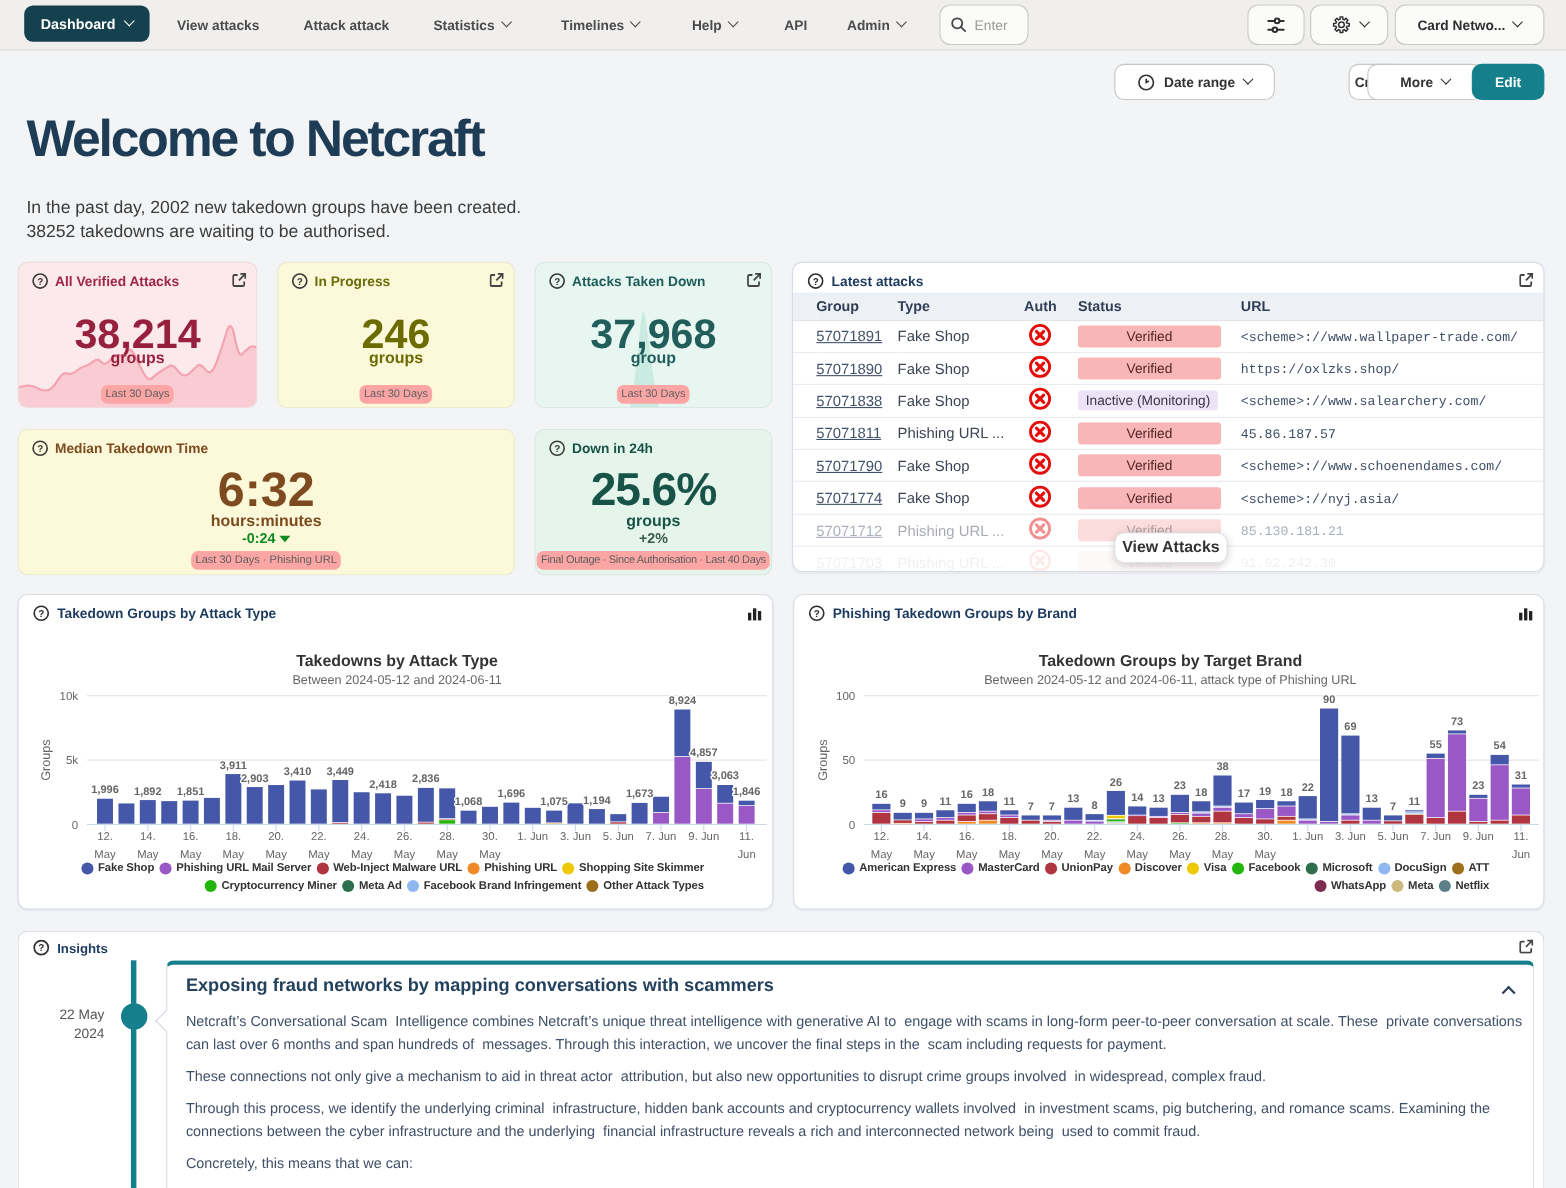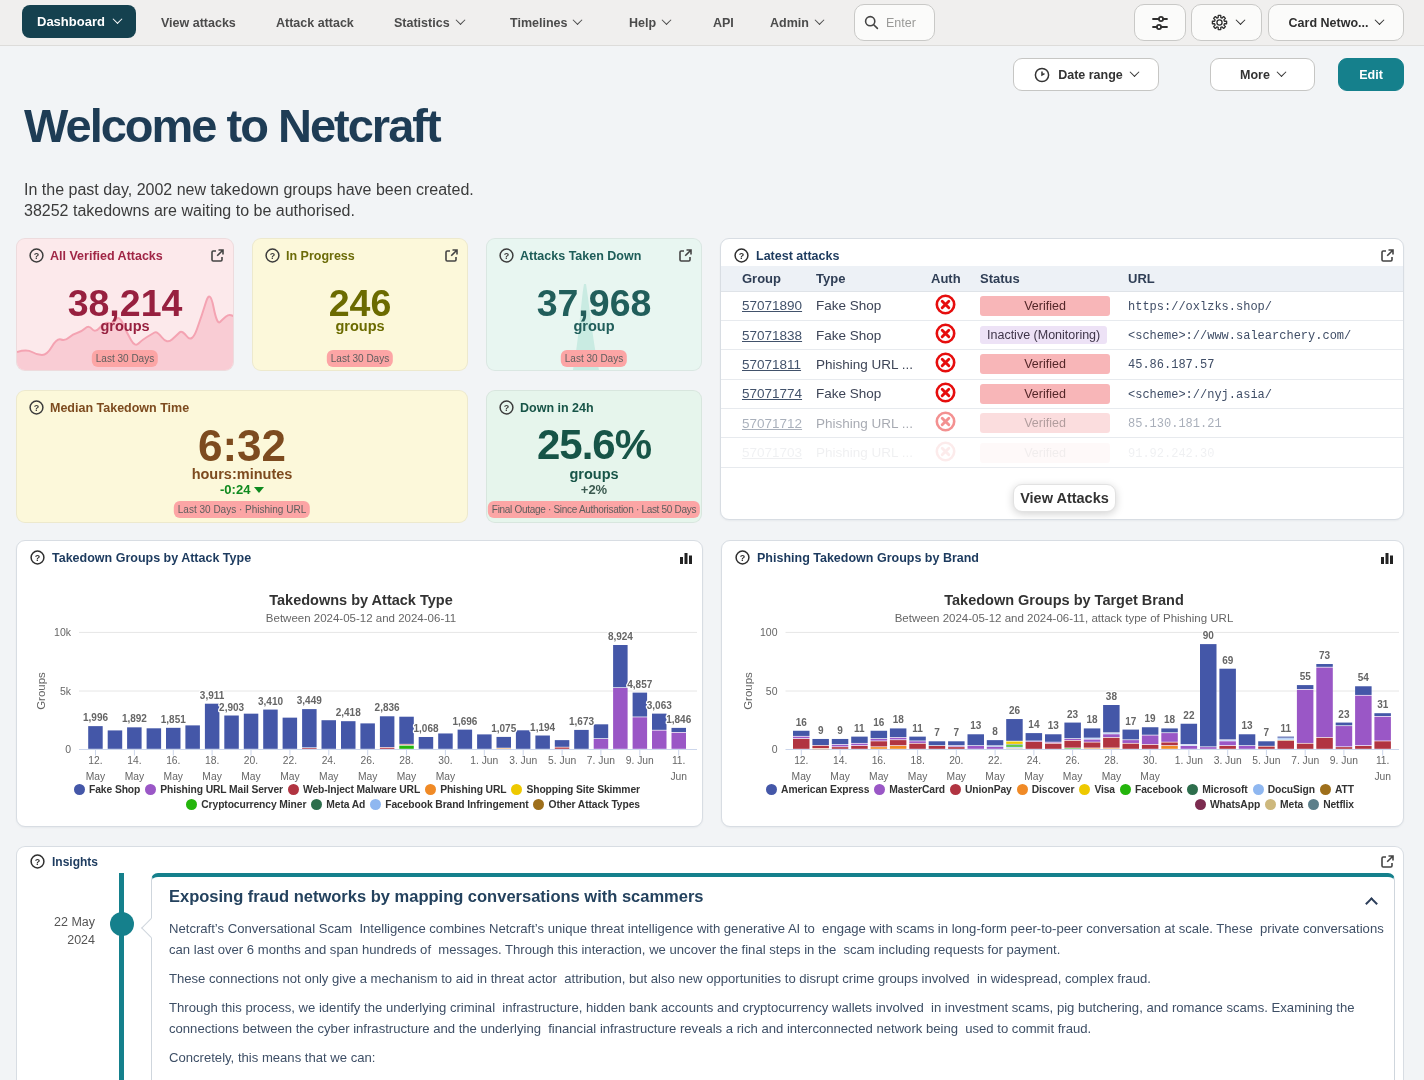--- a/index.html
+++ b/index.html
@@ -91,21 +91,21 @@
     <span class="chev" style="margin-top:-3px"></span>
   </div>
 <div class="navbtn" style="left:1268px;width:136px">Card Netwo... <span class="chev" style="margin-top:-3px"></span></div>
 <h1>Welcome to Netcraft</h1>
 <div class="intro">In the past day, 2002 new takedown groups have been created.<br>38252 takedowns are waiting to be authorised.</div>
 <div class="hbtn" style="left:1013px;width:146px"><svg width="16" height="16" viewBox="0 0 16 16">
       <circle cx="8" cy="8" r="6.6" fill="none" stroke="#333" stroke-width="1.5"></circle>
       <path d="M8 4.5 V8 L10.5 6.7" fill="none" stroke="#333" stroke-width="1.5"></path>
     </svg>Date range <span class="chev" style="margin-top:-3px"></span></div>
 <div class="hbtn" style="left:1226px;width:50px">Create</div>
-<div class="hbtn" style="left:1210px;width:105px">More <span class="chev" style="margin-top:-3px"></span></div>
+<div class="hbtn" style="left:1243px;width:105px">More <span class="chev" style="margin-top:-3px"></span></div>
 <div class="hbtn teal" style="left:1338px;width:66px">Edit</div>
 <div class="card" style="left:16px;top:238px;width:218px;height:133px;background:#fce9eb">
     <div class="ctitle" style="color:#a02646"><svg width="15" height="15" viewBox="0 0 15 15" style="flex:none">
         <circle cx="7.5" cy="7.5" r="6.4" fill="none" stroke="#3c3c3c" stroke-width="1.5"></circle>
         <text x="7.5" y="10.8" text-anchor="middle" font-size="9" font-weight="bold" fill="#3c3c3c" font-family="Liberation Sans">?</text>
       </svg>All Verified Attacks</div>
     <div class="ext"><svg width="13" height="13" viewBox="0 0 13 13">
         <path d="M5 2 H2.2 A1.2 1.2 0 0 0 1 3.2 V10.8 A1.2 1.2 0 0 0 2.2 12 H9.8 A1.2 1.2 0 0 0 11 10.8 V8" fill="none" stroke="#444" stroke-width="1.6"></path>
         <path d="M7.5 1 H12 V5.5 M12 1 L6.2 6.8" fill="none" stroke="#444" stroke-width="1.6"></path>
       </svg></div>
@@ -157,21 +157,21 @@
     <div class="pill" style="left:50%;transform:translateX(-50%);bottom:4px">Last 30 Days · Phishing URL</div>
   </div>
 <div class="card" style="left:486px;top:390px;width:216px;height:133px;background:#e6f5ec">
     <div class="ctitle" style="color:#175447"><svg width="15" height="15" viewBox="0 0 15 15" style="flex:none">
         <circle cx="7.5" cy="7.5" r="6.4" fill="none" stroke="#3c3c3c" stroke-width="1.5"></circle>
         <text x="7.5" y="10.8" text-anchor="middle" font-size="9" font-weight="bold" fill="#3c3c3c" font-family="Liberation Sans">?</text>
       </svg>Down in 24h</div>
     <div class="big" style="top:33px;font-size:42px;color:#175447;line-height:1;letter-spacing:-1px">25.6%</div>
     <div class="big" style="top:76px;font-size:14.5px;color:#175447;line-height:1">groups</div>
     <div class="big" style="top:92px;font-size:13px;color:#3c5a50;line-height:1">+2%</div>
-    <div class="pill" style="left:50%;transform:translateX(-50%);bottom:4px;font-size:10px;letter-spacing:-0.3px;padding:3px 4px">Final Outage · Since Authorisation · Last 50 Days</div>
+    <div class="pill" style="left:50%;transform:translateX(-50%);bottom:4px;font-size:10px;letter-spacing:-0.3px;padding:3px 4px">Final Outage · Since Authorisation · Last 40 Days</div>
   </div>
 <div class="tcard">
     <div class="hdr"><svg width="15" height="15" viewBox="0 0 15 15" style="flex:none">
         <circle cx="7.5" cy="7.5" r="6.4" fill="none" stroke="#2f2f2f" stroke-width="1.5"></circle>
         <text x="7.5" y="10.8" text-anchor="middle" font-size="9" font-weight="bold" fill="#2f2f2f" font-family="Liberation Sans">?</text>
       </svg>Latest attacks</div>
     <div class="ext"><svg width="13" height="13" viewBox="0 0 13 13">
         <path d="M5 2 H2.2 A1.2 1.2 0 0 0 1 3.2 V10.8 A1.2 1.2 0 0 0 2.2 12 H9.8 A1.2 1.2 0 0 0 11 10.8 V8" fill="none" stroke="#444" stroke-width="1.6"></path>
         <path d="M7.5 1 H12 V5.5 M12 1 L6.2 6.8" fill="none" stroke="#444" stroke-width="1.6"></path>
       </svg></div>
@@ -188,20 +188,31 @@
         <tr>
           <th></th>
           <th>Group</th>
           <th>Type</th>
           <th>Auth</th>
           <th>Status</th>
           <th>URL</th>
         </tr>
         <tr>
           <td></td>
+          <td><span class="glink">57071891</span></td>
+          <td>Fake Shop</td>
+          <td style="padding-left:4px"><svg width="21" height="21" viewBox="0 0 21 21" style="opacity:1.0">
+              <circle cx="10.5" cy="10.5" r="8.7" fill="none" stroke="#e60d0d" stroke-width="2.6"></circle>
+              <path d="M7.2 7.2 L13.8 13.8 M13.8 7.2 L7.2 13.8" stroke="#e60d0d" stroke-width="2.9" stroke-linecap="round"></path>
+            </svg></td>
+          <td><span class="status st-v">Verified</span></td>
+          <td><span class="url">&lt;scheme&gt;://www.wallpaper-trade.com/</span></td>
+        </tr>
+        <tr>
+          <td></td>
           <td><span class="glink">57071890</span></td>
           <td>Fake Shop</td>
           <td style="padding-left:4px"><svg width="21" height="21" viewBox="0 0 21 21" style="opacity:1.0">
               <circle cx="10.5" cy="10.5" r="8.7" fill="none" stroke="#e60d0d" stroke-width="2.6"></circle>
               <path d="M7.2 7.2 L13.8 13.8 M13.8 7.2 L7.2 13.8" stroke="#e60d0d" stroke-width="2.9" stroke-linecap="round"></path>
             </svg></td>
           <td><span class="status st-v">Verified</span></td>
           <td><span class="url">https://oxlzks.shop/</span></td>
         </tr>
         <tr>
@@ -218,20 +229,31 @@
         <tr>
           <td></td>
           <td><span class="glink">57071811</span></td>
           <td>Phishing URL ...</td>
           <td style="padding-left:4px"><svg width="21" height="21" viewBox="0 0 21 21" style="opacity:1.0">
               <circle cx="10.5" cy="10.5" r="8.7" fill="none" stroke="#e60d0d" stroke-width="2.6"></circle>
               <path d="M7.2 7.2 L13.8 13.8 M13.8 7.2 L7.2 13.8" stroke="#e60d0d" stroke-width="2.9" stroke-linecap="round"></path>
             </svg></td>
           <td><span class="status st-v">Verified</span></td>
           <td><span class="url">45.86.187.57</span></td>
+        </tr>
+        <tr>
+          <td></td>
+          <td><span class="glink">57071790</span></td>
+          <td>Fake Shop</td>
+          <td style="padding-left:4px"><svg width="21" height="21" viewBox="0 0 21 21" style="opacity:1.0">
+              <circle cx="10.5" cy="10.5" r="8.7" fill="none" stroke="#e60d0d" stroke-width="2.6"></circle>
+              <path d="M7.2 7.2 L13.8 13.8 M13.8 7.2 L7.2 13.8" stroke="#e60d0d" stroke-width="2.9" stroke-linecap="round"></path>
+            </svg></td>
+          <td><span class="status st-v">Verified</span></td>
+          <td><span class="url">&lt;scheme&gt;://www.schoenendames.com/</span></td>
         </tr>
         <tr>
           <td></td>
           <td><span class="glink">57071774</span></td>
           <td>Fake Shop</td>
           <td style="padding-left:4px"><svg width="21" height="21" viewBox="0 0 21 21" style="opacity:1.0">
               <circle cx="10.5" cy="10.5" r="8.7" fill="none" stroke="#e60d0d" stroke-width="2.6"></circle>
               <path d="M7.2 7.2 L13.8 13.8 M13.8 7.2 L7.2 13.8" stroke="#e60d0d" stroke-width="2.9" stroke-linecap="round"></path>
             </svg></td>
           <td><span class="status st-v">Verified</span></td>

